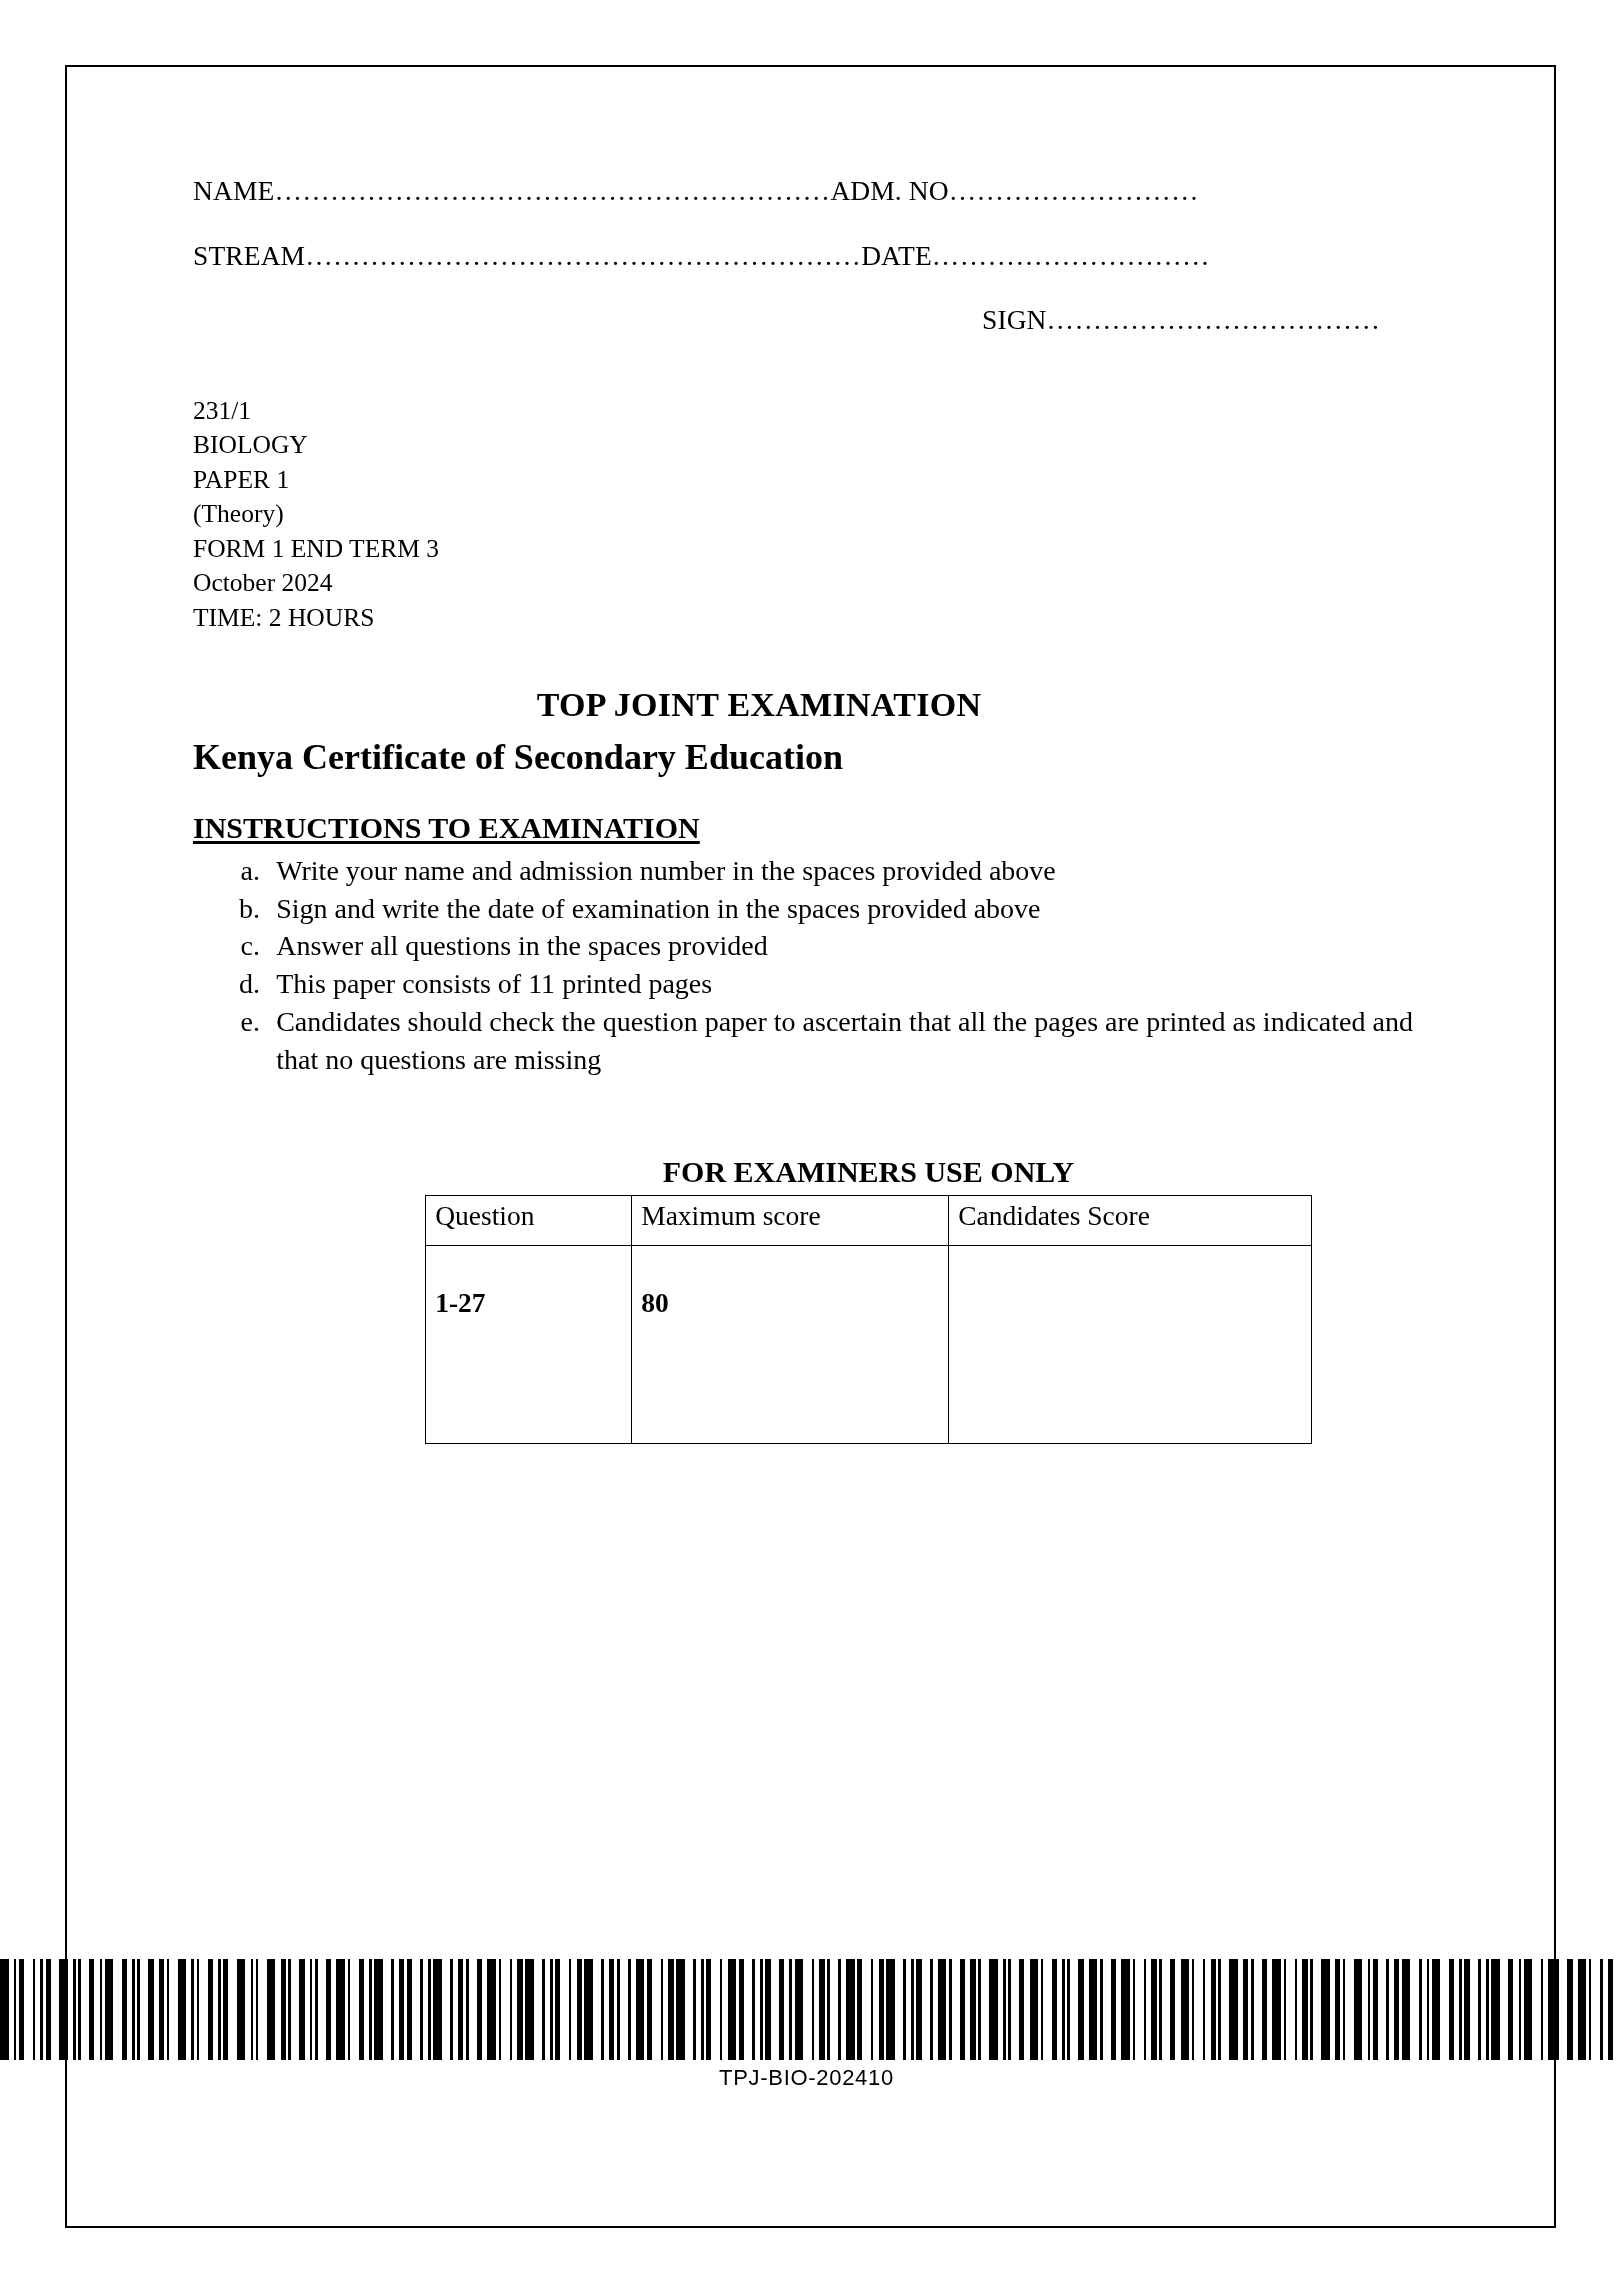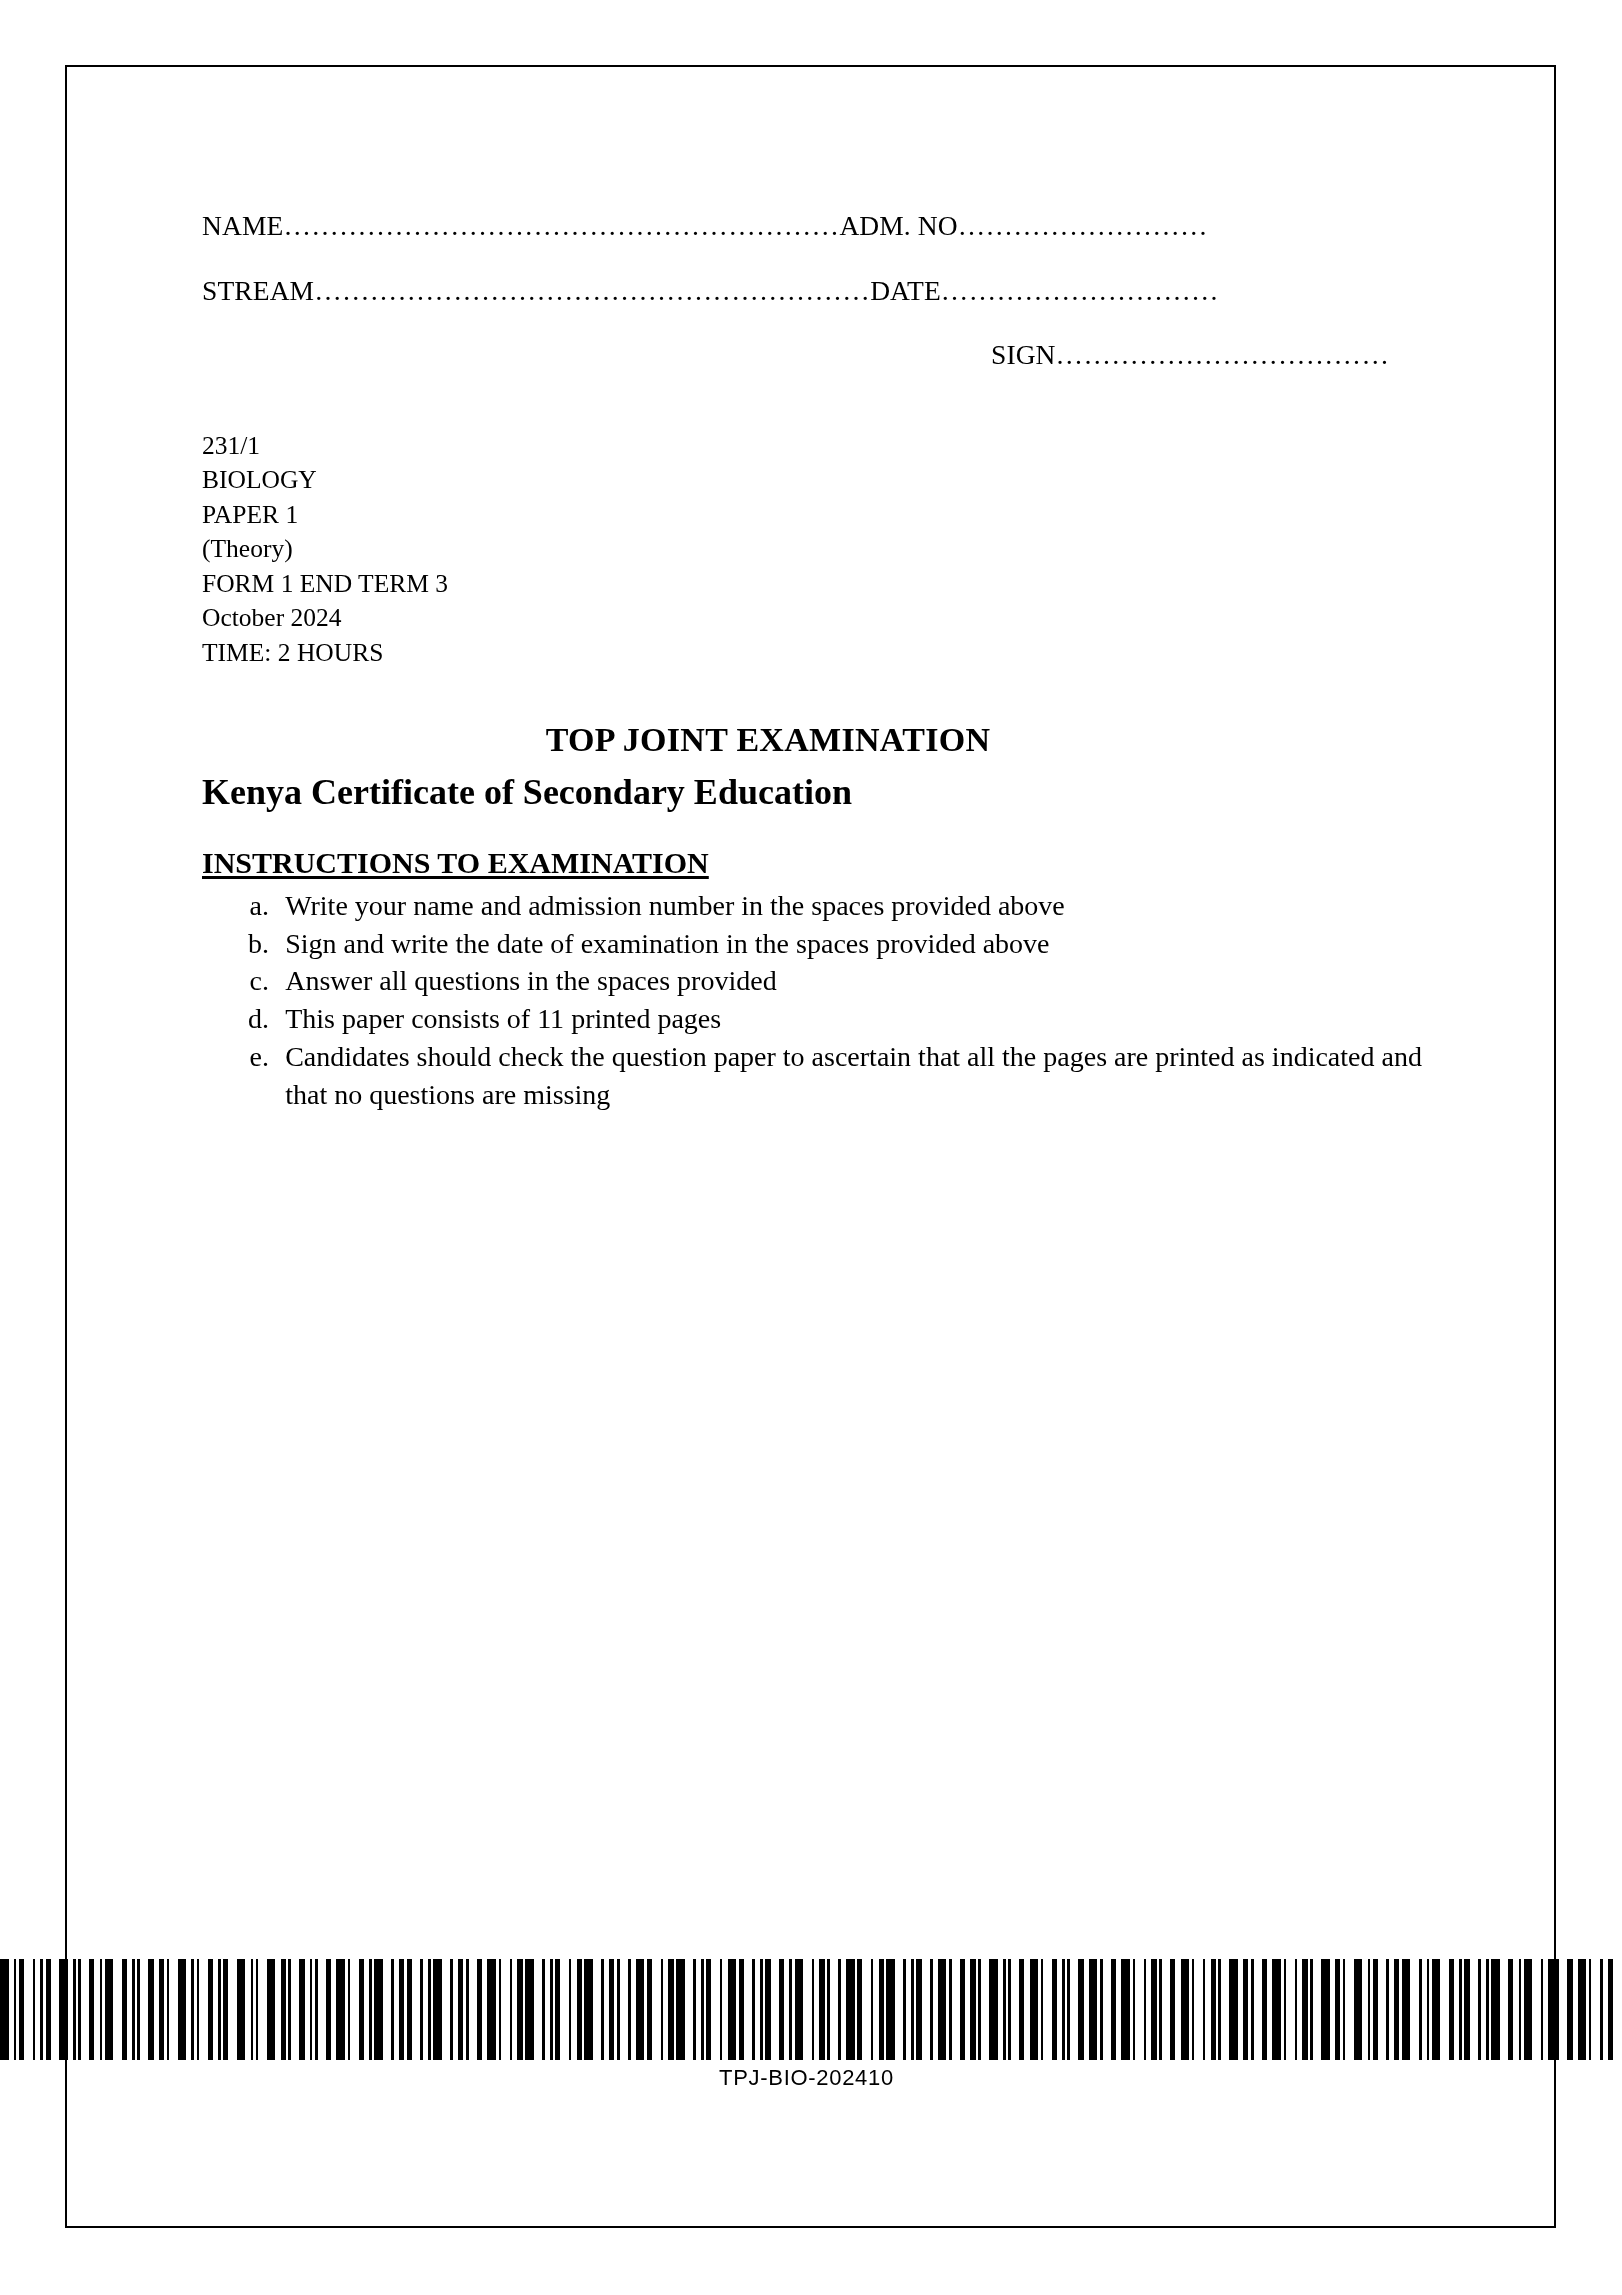--- a/index.html
+++ b/index.html
@@ -21,24 +21,23 @@
     left: 65px;
     top: 65px;
     width: 1491px;
     height: 2163px;
     border: 2px solid #000000;
     box-sizing: border-box;
   }
 
   .content {
     position: absolute;
-    left: 202px;
+    left: 193px;
     top: 177px;
     width: 1243px;
-    margin-top: 35px;
   }
 
   
   .detail-line {
     font-size: 27.5px;
     line-height: 1.0;
     white-space: nowrap;
     margin-bottom: 37px;
   }
   .detail-line .label { letter-spacing: 0.1px; }
@@ -196,20 +195,42 @@
     <div class="instructions-heading">INSTRUCTIONS TO EXAMINATION</div>
     <ol class="instructions">
       <li><span>Write your name and admission number in the spaces provided above</span></li>
       <li><span>Sign and write the date of examination in the spaces provided above</span></li>
       <li><span>Answer all questions in the spaces provided</span></li>
       <li><span>This paper consists of </span><b>11</b><span> printed pages</span></li>
       <li><span>Candidates should check the question paper to ascertain that all the pages are printed as indicated and that no questions are missing</span></li>
     </ol>
   </div>
 
+  <div class="examiners-wrap">
+    <div class="examiners-title">FOR EXAMINERS USE ONLY</div>
+    <table class="examiners">
+      <colgroup>
+          <col class="c1">
+          <col class="c2">
+          <col class="c3">
+        </colgroup>
+      <tbody>
+        <tr class="head">
+          <td>Question</td>
+          <td>Maximum score</td>
+          <td>Candidates Score</td>
+        </tr>
+        <tr class="body">
+          <td class="val">1-27</td>
+          <td class="val">80</td>
+          <td class="val"></td>
+        </tr>
+      </tbody>
+    </table>
+  </div>
 
 </div>
 
 <div class="barcode-area">
   <div class="barcode" id="barcode"><i class="w"></i><i class="g2"></i><i class="s"></i><i class="g1"></i><i class="m"></i><i class="g3"></i><i class="s"></i><i class="g2"></i><i class="s"></i><i class="g1"></i><i class="m"></i><i class="g3"></i><i class="w"></i><i class="g2"></i><i class="s"></i><i class="g1"></i><i class="s"></i><i class="g3"></i><i class="m"></i><i class="g2"></i><i class="s"></i><i class="g1"></i><i class="w"></i><i class="g3"></i><i class="m"></i><i class="g2"></i><i class="s"></i><i class="g1"></i><i class="s"></i><i class="g3"></i><i class="m"></i><i class="g2"></i><i class="m"></i><i class="g1"></i><i class="s"></i><i class="g3"></i><i class="w"></i><i class="g2"></i><i class="s"></i><i class="g1"></i><i class="s"></i><i class="g3"></i><i class="m"></i><i class="g2"></i><i class="s"></i><i class="g1"></i><i class="m"></i><i class="g3"></i><i class="w"></i><i class="g2"></i><i class="s"></i><i class="g1"></i><i class="s"></i><i class="g3"></i><i class="w"></i><i class="g2"></i><i class="m"></i><i class="g1"></i><i class="s"></i><i class="g3"></i><i class="m"></i><i class="g2"></i><i class="s"></i><i class="g1"></i><i class="s"></i><i class="g3"></i><i class="m"></i><i class="g2"></i><i class="w"></i><i class="g1"></i><i class="s"></i><i class="g3"></i><i class="m"></i><i class="g2"></i><i class="s"></i><i class="g1"></i><i class="w"></i><i class="g3"></i><i class="s"></i><i class="g2"></i><i class="m"></i><i class="g1"></i><i class="m"></i><i class="g3"></i><i class="s"></i><i class="g2"></i><i class="s"></i><i class="g1"></i><i class="w"></i><i class="g3"></i><i class="s"></i><i class="g2"></i><i class="m"></i><i class="g1"></i><i class="s"></i><i class="g3"></i><i class="m"></i><i class="g2"></i><i class="w"></i><i class="g1"></i><i class="s"></i><i class="g3"></i><i class="s"></i><i class="g2"></i><i class="m"></i><i class="g1"></i><i class="w"></i><i class="g3"></i><i class="s"></i><i class="g2"></i><i class="s"></i><i class="g1"></i><i class="m"></i><i class="g3"></i><i class="s"></i><i class="g2"></i><i class="m"></i><i class="g1"></i><i class="w"></i><i class="g3"></i><i class="s"></i><i class="g2"></i><i class="m"></i><i class="g1"></i><i class="s"></i><i class="g3"></i><i class="s"></i><i class="g2"></i><i class="w"></i><i class="g1"></i><i class="m"></i><i class="g3"></i><i class="s"></i><i class="g2"></i><i class="m"></i><i class="g1"></i><i class="w"></i><i class="g3"></i><i class="s"></i><i class="g2"></i><i class="s"></i><i class="g1"></i><i class="m"></i><i class="g3"></i><i class="s"></i><i class="g2"></i><i class="w"></i><i class="g1"></i><i class="m"></i><i class="g3"></i><i class="s"></i><i class="g2"></i><i class="s"></i><i class="g1"></i><i class="m"></i><i class="g3"></i><i class="m"></i><i class="g2"></i><i class="s"></i><i class="g1"></i><i class="w"></i><i class="g3"></i><i class="s"></i><i class="g2"></i><i class="m"></i><i class="g1"></i><i class="s"></i><i class="g3"></i><i class="s"></i><i class="g2"></i><i class="w"></i><i class="g1"></i><i class="m"></i><i class="g3"></i><i class="s"></i><i class="g2"></i><i class="m"></i><i class="g1"></i><i class="w"></i><i class="g3"></i><i class="s"></i><i class="g2"></i><i class="s"></i><i class="g1"></i><i class="m"></i><i class="g3"></i><i class="s"></i><i class="g2"></i><i class="w"></i><i class="g1"></i><i class="s"></i><i class="g3"></i><i class="m"></i><i class="g2"></i><i class="m"></i><i class="g1"></i><i class="s"></i><i class="g3"></i><i class="w"></i><i class="g2"></i><i class="s"></i><i class="g1"></i><i class="s"></i><i class="g3"></i><i class="m"></i><i class="g2"></i><i class="w"></i><i class="g1"></i><i class="s"></i><i class="g3"></i><i class="m"></i><i class="g2"></i><i class="s"></i><i class="g1"></i><i class="s"></i><i class="g3"></i><i class="m"></i><i class="g2"></i><i class="w"></i><i class="g1"></i><i class="s"></i><i class="g3"></i><i class="m"></i><i class="g2"></i><i class="w"></i><i class="g1"></i><i class="s"></i><i class="g3"></i><i class="s"></i><i class="g2"></i><i class="m"></i><i class="g1"></i><i class="s"></i><i class="g3"></i><i class="m"></i><i class="g2"></i><i class="w"></i><i class="g1"></i><i class="s"></i><i class="g3"></i><i class="s"></i><i class="g2"></i><i class="m"></i><i class="g1"></i><i class="s"></i><i class="g3"></i><i class="w"></i><i class="g2"></i><i class="m"></i><i class="g1"></i><i class="s"></i><i class="g3"></i><i class="m"></i><i class="g2"></i><i class="w"></i><i class="g1"></i><i class="s"></i><i class="g3"></i><i class="s"></i><i class="g2"></i><i class="m"></i><i class="g1"></i><i class="s"></i><i class="g3"></i><i class="w"></i><i class="g2"></i><i class="m"></i><i class="g1"></i><i class="s"></i><i class="g3"></i><i class="w"></i><i class="g2"></i><i class="s"></i><i class="g1"></i><i class="m"></i><i class="g3"></i><i class="s"></i><i class="g2"></i><i class="m"></i><i class="g1"></i><i class="w"></i><i class="g3"></i><i class="s"></i><i class="g2"></i><i class="s"></i><i class="g1"></i><i class="w"></i><i class="g3"></i><i class="m"></i><i class="g2"></i><i class="s"></i><i class="g1"></i><i class="m"></i><i class="g3"></i><i class="s"></i><i class="g2"></i><i class="s"></i><i class="g1"></i><i class="w"></i><i class="g3"></i><i class="m"></i><i class="g2"></i><i class="s"></i><i class="g1"></i><i class="w"></i><i class="g3"></i><i class="s"></i><i class="g2"></i><i class="m"></i><i class="g1"></i><i class="s"></i><i class="g3"></i><i class="m"></i><i class="g2"></i><i class="w"></i><i class="g1"></i><i class="s"></i><i class="g3"></i><i class="s"></i><i class="g2"></i><i class="m"></i><i class="g1"></i></div>
   <div class="barcode-label">TPJ-BIO-202410</div>
 </div>
 
 
 </body></html>

